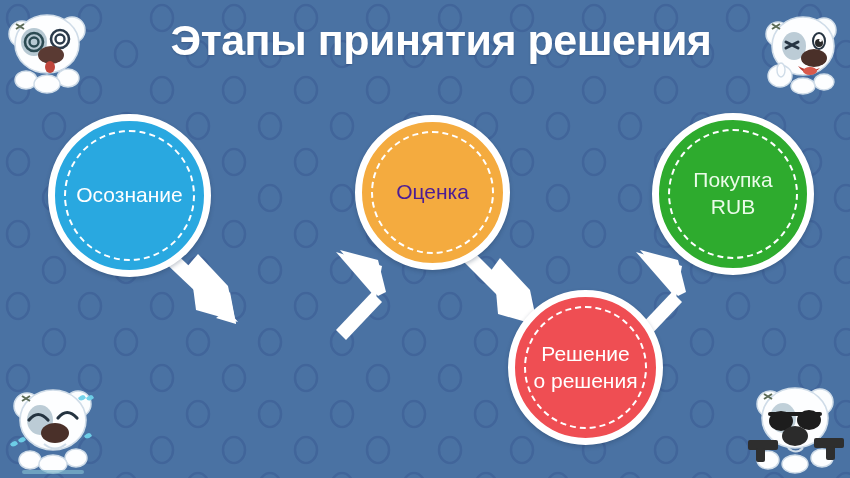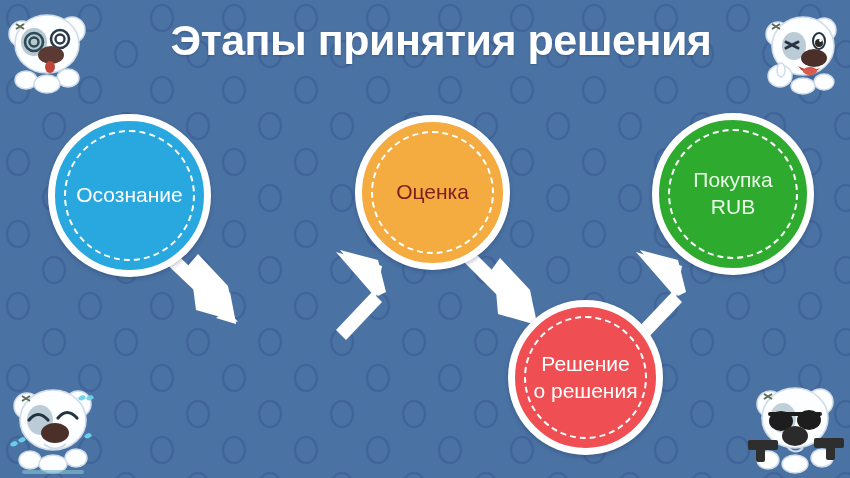--- a/index.html
+++ b/index.html
@@ -87,21 +87,21 @@
     position: relative;
     z-index: 2;
     display: block;
     padding: 0 6px;
     white-space: nowrap;
   }
 
   #step-1 { left: 48px;  top: 114px; width: 163px; height: 163px; background: #29a8e0; color: #ffffff; }
   #step-2 { left: 206px; top: 289px; width: 148px; height: 148px; background: #f7ec2c; color: #6c6c6c; }
   #step-3 { left: 355px; top: 115px; width: 155px; height: 155px; background: #f4ab3f; color: #fdf6e8; }
-  #step-4 { left: 508px; top: 300px; width: 155px; height: 155px; background: #ef4e53; color: #ffffff; }
+  #step-4 { left: 508px; top: 290px; width: 155px; height: 155px; background: #ef4e53; color: #ffffff; }
   #step-5 { left: 652px; top: 113px; width: 162px; height: 162px; background: #2eab2e; color: #eafbe8; }
 
   
   .mascot {
     position: absolute;
     z-index: 5;
     pointer-events: none;
   }
   #mascot-tl { left: 4px;   top: 2px;   width: 86px;  height: 94px; }
   #mascot-tr { left: 758px; top: 4px;   width: 86px;  height: 94px; }
@@ -155,21 +155,21 @@
       </g>
     </g>
   </svg>
 
   <div class="step ringed" id="step-1" style="background: rgb(41, 168, 224); color: rgb(255, 255, 255); border: 7px solid rgb(255, 255, 255);">
     <span class="dash" style="border-color: rgb(255, 255, 255);"></span>
     <span class="lbl">Осознание</span>
   </div>
 
 
-  <div class="step ringed" id="step-3" style="background: rgb(244, 171, 63); color: #7f1d1d; border: 7px solid rgb(255, 255, 255);">
+  <div class="step ringed" id="step-3" style="background: rgb(244, 171, 63); color: #4c1d95; border: 7px solid rgb(255, 255, 255);">
     <span class="dash" style="border-color: rgb(255, 255, 255);"></span>
     <span class="lbl">Оценка</span>
   </div>
 
   <div class="step ringed" id="step-4" style="background: rgb(239, 78, 83); color: rgb(255, 255, 255); border: 7px solid rgb(255, 255, 255);">
     <span class="dash" style="border-color: rgb(255, 255, 255);"></span>
     <span class="lbl">Решение</span>
     <span class="lbl">о решения</span>
   </div>
 

